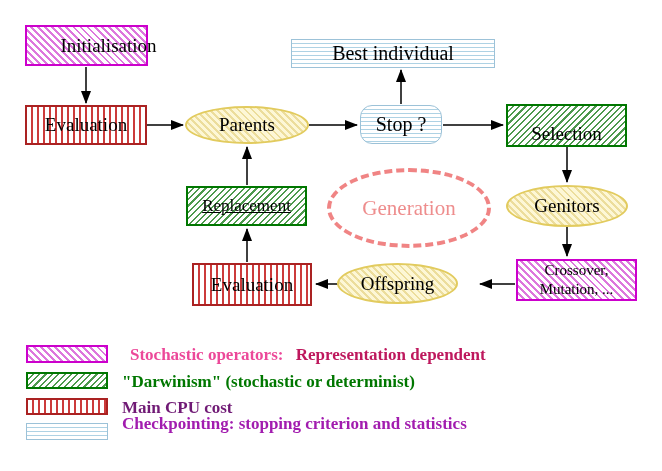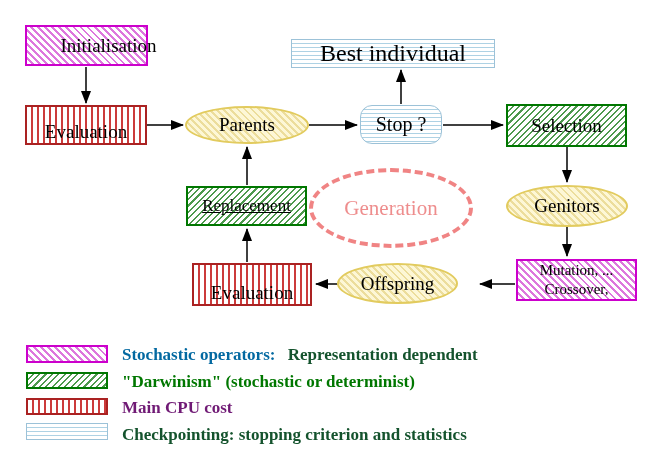--- a/index.html
+++ b/index.html
@@ -16,21 +16,20 @@
     border:2px solid #cc00cc;
     background:repeating-linear-gradient(45deg,#ffffff 0 3px,#dd77dd 3px 5px);
   }
   .hatch-green{
     border:2px solid #007700;
     background:repeating-linear-gradient(135deg,#ffffff 0 3px,#4d994d 3px 4.5px);
   }
   .stripe-red{
     border:2px solid #aa2222;
     background:repeating-linear-gradient(90deg,#ffffff 0 4px,#cc3b3b 4px 6px);
-    align-items:flex-end;
   }
   .stripe-cyan{
     border:2px solid #9cc2d8;
     background:repeating-linear-gradient(180deg,#ffffff 0 3px,#aed2e4 3px 4px);
   }
   .ellipse-yellow{
     border:2px solid #e2cb5e;border-radius:50%;
     background:repeating-linear-gradient(45deg,#fdf7d6 0 3px,#ecdd9c 3px 5px);
   }
   .rounded{border-radius:12px;}
@@ -77,67 +76,67 @@
   </div>
 
   <div class="node stripe-red" style="left:25px;top:105px;width:122px;height:40px;">
     <span>Evaluation</span>
   </div>
 
   <div class="node ellipse-yellow" style="left:185px;top:106px;width:124px;height:38px;">
     <span>Parents</span>
   </div>
 
-  <div class="node stripe-cyan" style="left:291px;top:39px;width:204px;height:29px;border-width:1.5px;font-size:24px;">
+  <div class="node stripe-cyan" style="left:291px;top:39px;width:204px;height:29px;border-width:1.5px;font-size:20px;">
     <span>Best individual</span>
   </div>
 
   <div class="node stripe-cyan rounded" style="left:360px;top:105px;width:82px;height:39px;border-width:1.5px;font-size:20px;text-align:right;">
     <span>Stop ?</span>
   </div>
 
-  <div class="node hatch-green" style="left:506px;top:104px;width:121px;height:43px;">
+  <div class="node hatch-green" style="left:506px;top:104px;width:121px;height:43px;align-items:flex-end;">
     <span>Selection</span>
   </div>
 
   <div class="node hatch-green" style="left:186px;top:186px;width:121px;height:40px;font-size:17px;text-decoration:underline;">
     <span>Replacement</span>
   </div>
 
-  <div class="node dashed-ellipse" style="left:309px;top:168px;width:164px;height:80px;">
+  <div class="node dashed-ellipse" style="left:327px;top:168px;width:164px;height:80px;">
     <span>Generation</span>
   </div>
 
   <div class="node ellipse-yellow" style="left:506px;top:185px;width:122px;height:42px;">
     <span>Genitors</span>
   </div>
 
   <div class="node stripe-red" style="left:192px;top:263px;width:120px;height:43px;">
     <span>Evaluation</span>
   </div>
 
   <div class="node ellipse-yellow" style="left:337px;top:263px;width:121px;height:41px;">
     <span>Offspring</span>
   </div>
 
   <div class="node hatch-magenta two-line" style="left:516px;top:259px;width:121px;height:42px;">
     <div>
+      <span>Crossover,</span>
       <span>Mutation, ...</span>
-      <span>Crossover,</span>
     </div>
   </div>
 
   <div class="swatch hatch-magenta" style="left:26px;top:345px;height:18px;"></div>
   <div class="legend-text" style="top:345px;">
-    <span style="color:#0369a1;">Stochastic operators:</span>
-    <span style="color:#14532d;padding-left:8px;">Representation dependent</span>
+    <span style="color:#ec4899;margin-left:8px;">Stochastic operators:</span>
+    <span style="color:#be185d;padding-left:8px;">Representation dependent</span>
   </div>
 
   <div class="swatch hatch-green" style="left:26px;top:372px;height:17px;"></div>
   <div class="legend-text" style="top:372px;color:#007700;">"Darwinism" (stochastic or determinist)</div>
 
   <div class="swatch stripe-red" style="left:26px;top:398px;height:17px;"></div>
   <div class="legend-text" style="top:398px;color:#701a75;">Main CPU cost</div>
 
   <div class="swatch stripe-cyan" style="left:26px;top:423px;height:17px;border-width:1.5px;"></div>
-  <div class="legend-text" style="top:425px;color:#14532d;">Checkpointing: stopping criterion and statistics</div>
+  <div class="legend-text" style="top:414px;color:#a21caf;">Checkpointing: stopping criterion and statistics</div>
 
 </div>
 
 </body></html>

